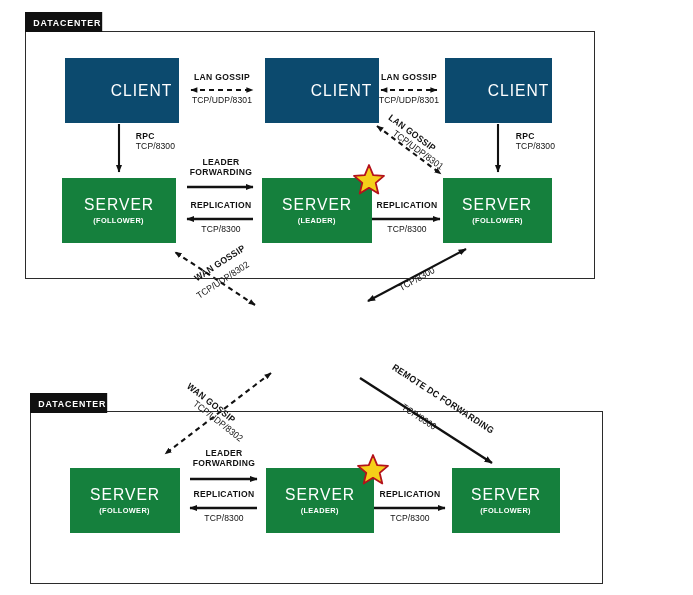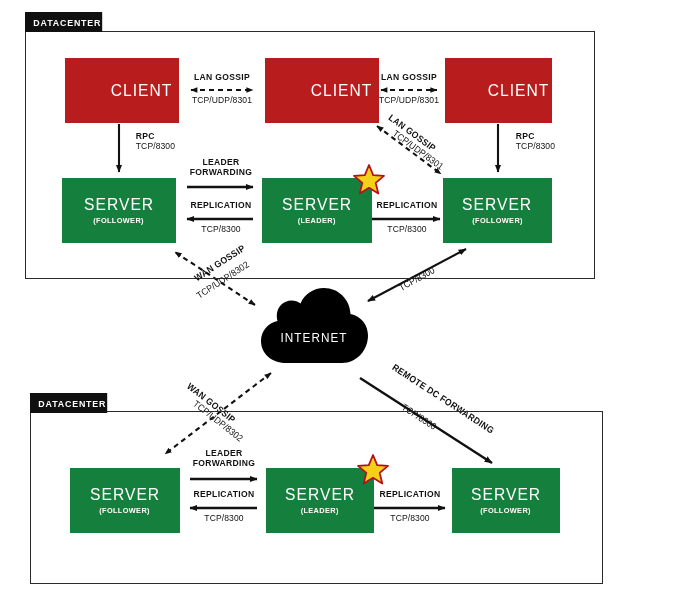--- a/index.html
+++ b/index.html
@@ -10,21 +10,21 @@
   .dc-frame{position:absolute;border:1.5px solid #2b2b2b;background:transparent;box-sizing:border-box;}
   .dc-tab{position:absolute;background:#101010;color:#ffffff;
           font-family:"Liberation Sans Narrow","Liberation Sans",sans-serif;
           font-size:9.5px;font-weight:700;letter-spacing:.9px;
           display:flex;align-items:center;padding:0 9px;box-sizing:border-box;
           transform:scaleX(.93);transform-origin:left center;white-space:nowrap;}
 
   
   .node{position:absolute;box-sizing:border-box;display:flex;flex-direction:column;
         align-items:center;justify-content:center;color:#fff;}
-  .node.client{background:#b91c1c;padding-left:40px;}
+  .node.client{background:#0c4a6e;padding-left:40px;}
   .node.server{background:#15803d;}
   .node .title{font-family:"Liberation Sans Narrow","Liberation Sans",sans-serif;
         font-size:17px;font-weight:400;letter-spacing:1.1px;line-height:1;
         transform:scaleX(.92);}
   .node .sub{font-family:"Liberation Sans Narrow","Liberation Sans",sans-serif;
         font-size:8px;font-weight:700;letter-spacing:.4px;margin-top:4px;line-height:1;
         transform:scaleX(.92);}
 
   
   .star{position:absolute;width:34px;height:34px;}
@@ -199,29 +199,20 @@
     <span class="l2">TCP/8300</span>
   </div>
 
   <div class="lbl" style="left:362px;top:200px;width:90px;">
     <span class="l1">REPLICATION</span>
   </div>
   <div class="lbl" style="left:362px;top:224px;width:90px;">
     <span class="l2">TCP/8300</span>
   </div>
 
-  <div class="cloud" style="left:255px;top:287px;width:118px;height:80px;">
-    <svg viewBox="0 0 118 80" width="118" height="80">
-      <path d="M31,76 C16,76 6,66 6,54 C6,44 13,36 22.5,34 C22,32 21.8,30 21.8,28.5
-               C21.8,20 28.5,13.5 36.5,13.5 C40,13.5 43,14.5 45.5,16.5
-               C49.5,7 58.5,1 69,1 C83.5,1 95,12.5 95.5,27
-               C106,29 113,38 113,48.5 C113,63 102,76 87,76 Z" fill="#000000"></path>
-    </svg>
-    <span class="cloud-label" style="top:44px;">INTERNET</span>
-  </div>
 
   <div class="lbl rot" style="left:172px;top:258px;width:96px;transform:rotate(-33deg);">
     <span class="l1">WAN GOSSIP</span>
   </div>
   <div class="lbl rot" style="left:172px;top:275px;width:102px;transform:rotate(-33deg);">
     <span class="l2">TCP/UDP/8302</span>
   </div>
 
   <div class="lbl rot" style="left:372px;top:274px;width:90px;transform:rotate(-29deg);">
     <span class="l2">TCP/8300</span>

